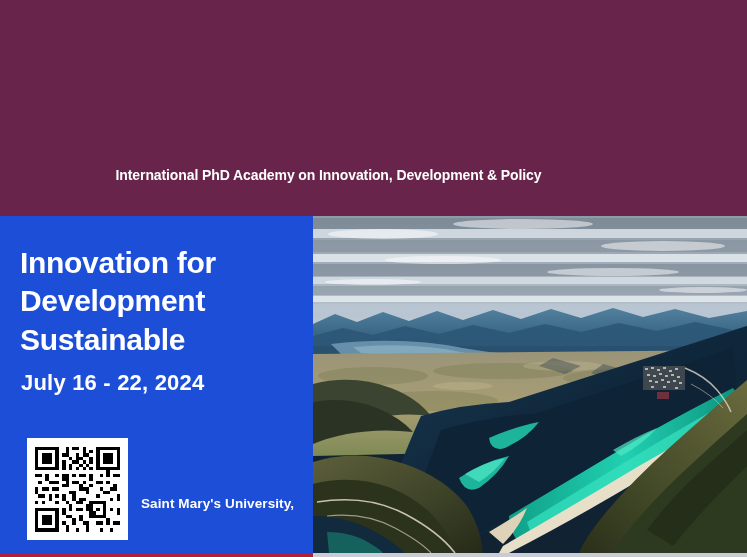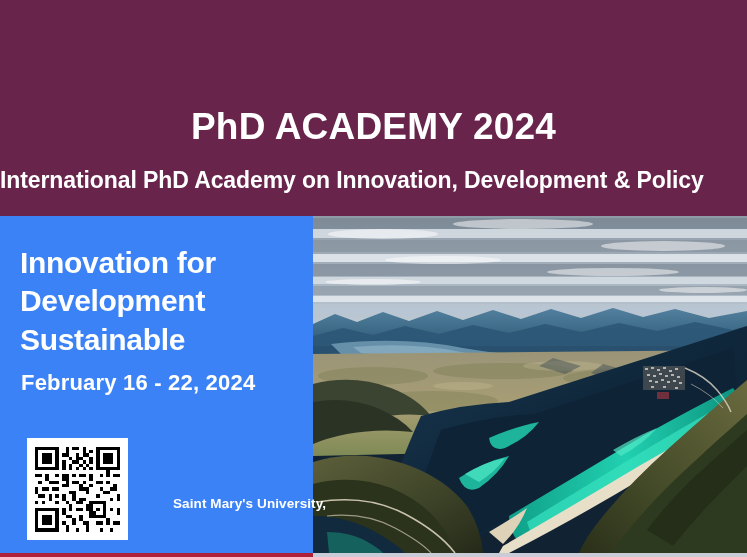--- a/index.html
+++ b/index.html
@@ -25,31 +25,31 @@
     font-size:37px;
     font-weight:bold;
     letter-spacing:0.2px;
     line-height:1;
     white-space:nowrap;
   }
   .header-sub{
     position:absolute;left:0;top:168px;width:657px;
     text-align:center;
     color:#ffffff;
-    font-size:23px;
+    font-size:14px;
     font-weight:bold;
     letter-spacing:-0.1px;
     line-height:1.1;
     white-space:nowrap;
   }
 
   
   .left-panel{
     position:absolute;left:0;top:216px;width:313px;height:341px;
-    background:#3b82f6;
+    background:#1d4ed8;
     box-sizing:border-box;
   }
   .theme{
     position:absolute;left:20px;top:28px;width:280px;
     color:#ffffff;
     font-size:30px;
     font-weight:bold;
     line-height:1.28;
     letter-spacing:-0.3px;
   }
@@ -73,21 +73,20 @@
   }
   .qr-card svg{display:block;width:85px;height:86px;}
 
   .venue{
     position:absolute;left:141px;top:279px;width:170px;
     color:#ffffff;
     font-size:13.5px;
     font-weight:bold;
     line-height:1.33;
     letter-spacing:0.1px;
-    margin-left:32px;
   }
   .venue span{display:block;}
 
   
   .photo{
     position:absolute;left:313px;top:216px;
     width:434px;height:337px;
     overflow:hidden;
     background:#123;
   }
@@ -102,21 +101,20 @@
     position:absolute;left:0;top:553px;width:313px;height:4px;
     background:#ae2139;
   }
 </style>
 </head>
 <body>
 
 <div id="poster">
 
   <div class="header">
-    <div class="header-title">PhD ACADEMY 2024</div>
     <div class="header-sub">International PhD Academy on Innovation, Development &amp; Policy</div>
   </div>
 
   <div class="photo">
     <svg viewBox="0 0 434 337" preserveAspectRatio="none" aria-hidden="true">
       <defs>
         <linearGradient id="skyGrad" x1="0" y1="0" x2="0" y2="1">
           <stop offset="0%" stop-color="#8e9aa6"></stop>
           <stop offset="55%" stop-color="#a9b6c1"></stop>
           <stop offset="100%" stop-color="#c3ced8"></stop>
@@ -293,21 +291,21 @@
   </div>
 
   <div class="left-panel">
 
     <div class="theme">
       <span>Innovation for</span>
       <span>Development</span>
       <span>Sustainable</span>
     </div>
 
-    <div class="dates">February 16 - 22, 2024</div>
+    <div class="dates">July 16 - 22, 2024</div>
 
     <div class="qr-card">
       <svg viewBox="0 0 25 25" shape-rendering="crispEdges" aria-hidden="true">
         <rect width="25" height="25" fill="#ffffff"></rect>
         <g fill="#000000">
 
           <rect x="0" y="0" width="7" height="1"></rect>
             <rect x="0" y="6" width="7" height="1"></rect>
           <rect x="0" y="0" width="1" height="7"></rect>
             <rect x="6" y="0" width="1" height="7"></rect>

